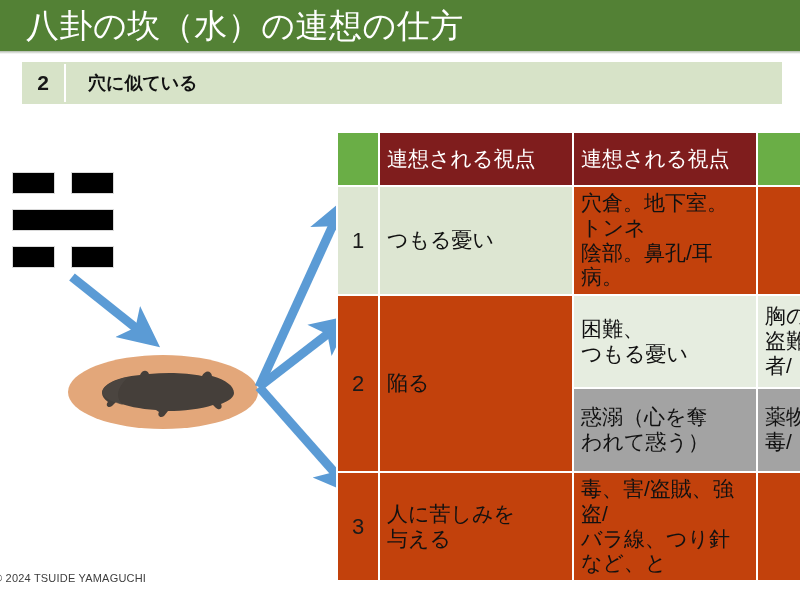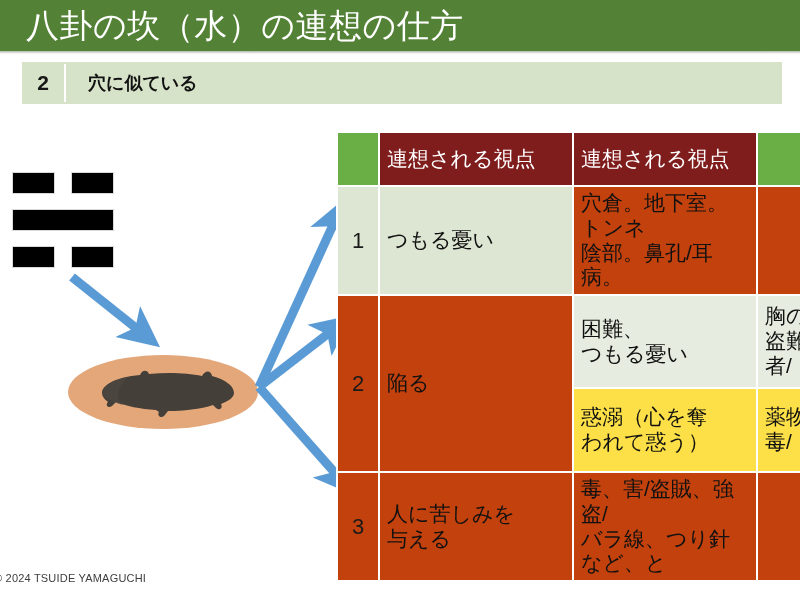--- a/index.html
+++ b/index.html
@@ -185,21 +185,21 @@
   th.hdr-blank { background: #6AAE46; }
 
   td.idx {
     text-align: center;
     font-size: 22px;
     color: #1a1a1a;
   }
 
   .band-a  { background: #DDE6D2; }
   .band-b  { background: #c2410c; }
-  .band-c  { background: #fde047; }
+  .band-c  { background: #a3a3a3; }
   .band-d  { background: #E6EDE0; }
 
   
   .footer {
     position: absolute;
     left: -6px;
     top: 572px;
     font-size: 11px;
     color: #3d3d3d;
     white-space: nowrap;

